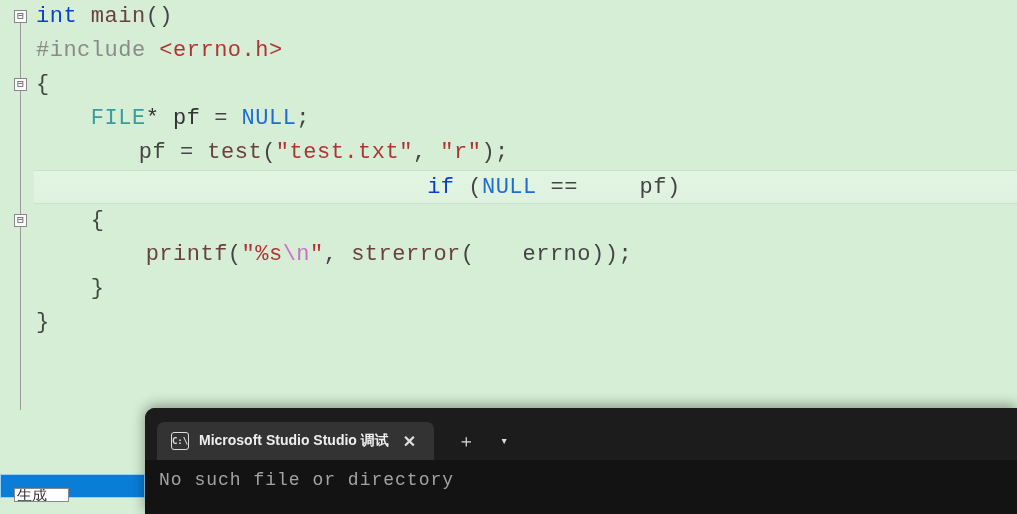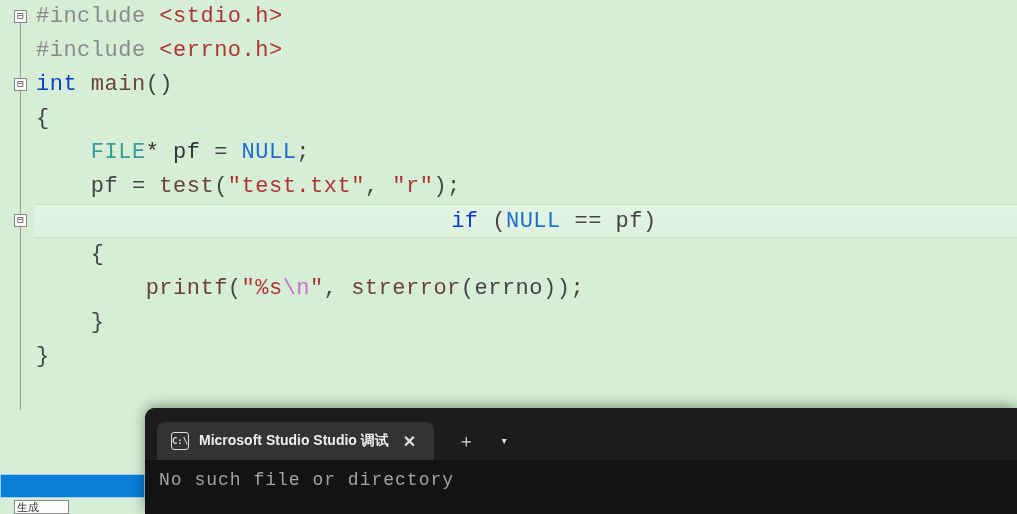--- a/index.html
+++ b/index.html
@@ -72,21 +72,21 @@
   .highlight-line {
     background: linear-gradient(#e2f4e2, #dff1df);
     border-top: 1px solid #c8e4c8;
     border-bottom: 1px solid #c8e4c8;
     text-align: center;
   }
   .tok-directive { color: #8a8a8a; }
   .tok-include-file { color: #b03434; }
   .tok-keyword { color: #0a3ecf; }
   .tok-type { color: #3b9c9c; }
-  .tok-ident { color: #444; }
+  .tok-ident { color: #444; margin-left: 48px; }
   .tok-punct { color: #444; }
   .tok-null { color: #1f6dd0; margin-top: 21px; }
   .tok-string { color: #b03434; }
   .tok-escape { color: #ce6dcb; }
   .tok-func { color: #6b4040; }
   .tok-number { color: #2a7a2a; }
   .tok-text { color: #333; }
   .tok-operator { color: #444; }
   
   .console-window {
@@ -173,26 +173,26 @@
     left: 0;
     top: 474px;
     width: 145px;
     height: 24px;
     background: #0a7dd6;
     border: 1px solid #9bd0f0;
   }
   .white-box {
     position: absolute;
     left: 14px;
-    top: 500px;
+    top: 488px;
     width: 55px;
     height: 14px;
     background: #fff;
     border: 1px solid #888;
-    font-size: 11px;
+    font-size: 15px;
     font-family: 'Microsoft YaHei', SimSun, sans-serif;
     line-height: 12px;
     color: #333;
     padding-left:2px;
     overflow:hidden;
   }
 </style>
 </head>
 <body>
 
@@ -203,25 +203,24 @@
     <div class="fold-box" style="top:10px">⊟</div>
     <div class="fold-line-v" style="top:23px;height:55px"></div>
     <div class="fold-box" style="top:78px">⊟</div>
     <div class="fold-line-v" style="top:91px;height:128px"></div>
     <div class="fold-box" style="top:214px">⊟</div>
     <div class="fold-line-v" style="top:227px;height:183px"></div>
   </div>
 
   <div class="code-area">
 
-    <div class="code-line"><span class="tok-directive">#include</span><span class="tok-text"> </span><span class="tok-include-file">&lt;stdio.h&gt;</span></div>
+
+    <div class="code-line"><span class="tok-keyword">int</span><span class="tok-text"> </span><span class="tok-func">main</span><span class="tok-punct">()</span></div>
 
     <div class="code-line"><span class="tok-directive">#include</span><span class="tok-text"> </span><span class="tok-include-file">&lt;errno.h&gt;</span></div>
-
-    <div class="code-line"><span class="tok-keyword">int</span><span class="tok-text"> </span><span class="tok-func">main</span><span class="tok-punct">()</span></div>
 
     <div class="code-line"><span class="tok-punct">{</span></div>
 
     <div class="code-line"><span class="tok-text">    </span><span class="tok-type">FILE</span><span class="tok-text">* pf </span><span class="tok-punct">= </span><span class="tok-null">NULL</span><span class="tok-punct">;</span></div>
 
     <div class="code-line"><span class="tok-text">    </span><span class="tok-ident">pf </span><span class="tok-punct">= </span><span class="tok-func">test</span><span class="tok-punct">(</span><span class="tok-string">"test.txt"</span><span class="tok-punct">, </span><span class="tok-string">"r"</span><span class="tok-punct">)</span><span class="tok-punct">;</span></div>
 
     <div class="code-line highlight-line"><span class="tok-text">    </span><span class="tok-keyword">if</span><span class="tok-punct"> (</span><span class="tok-null">NULL</span><span class="tok-operator"> == </span><span class="tok-ident">pf</span><span class="tok-punct">)</span></div>
 
     <div class="code-line"><span class="tok-text">    </span><span class="tok-punct">{</span></div>

